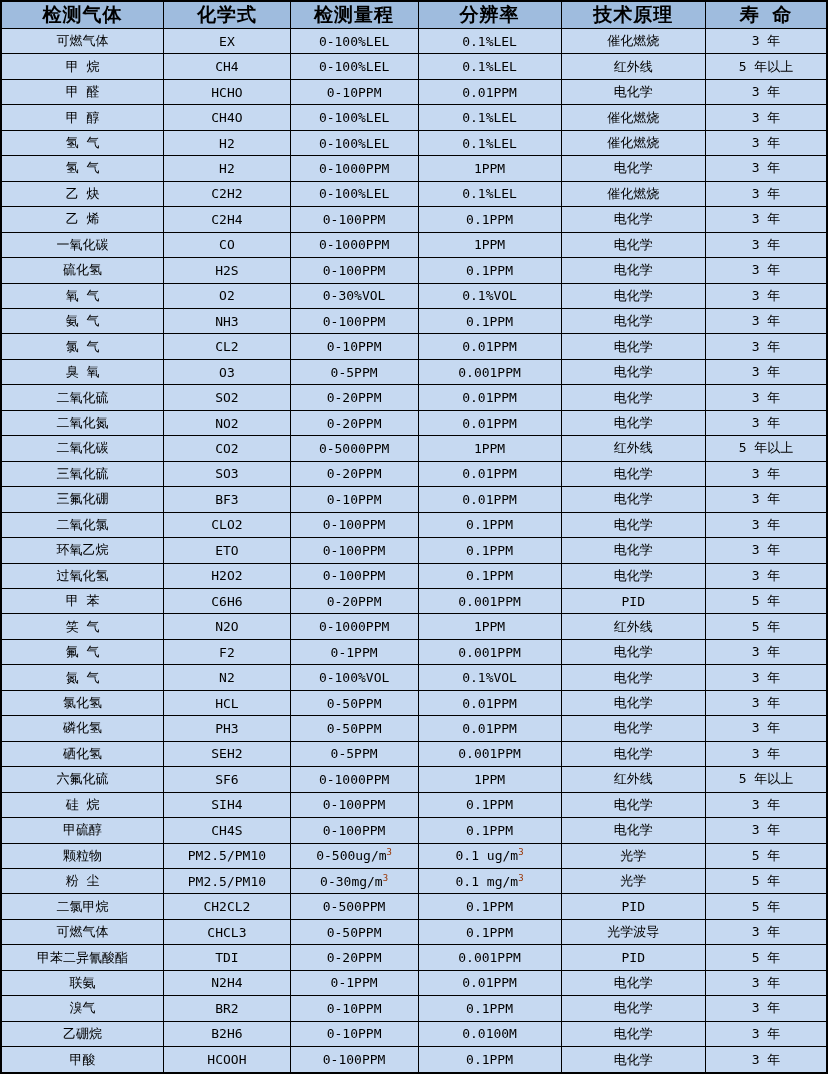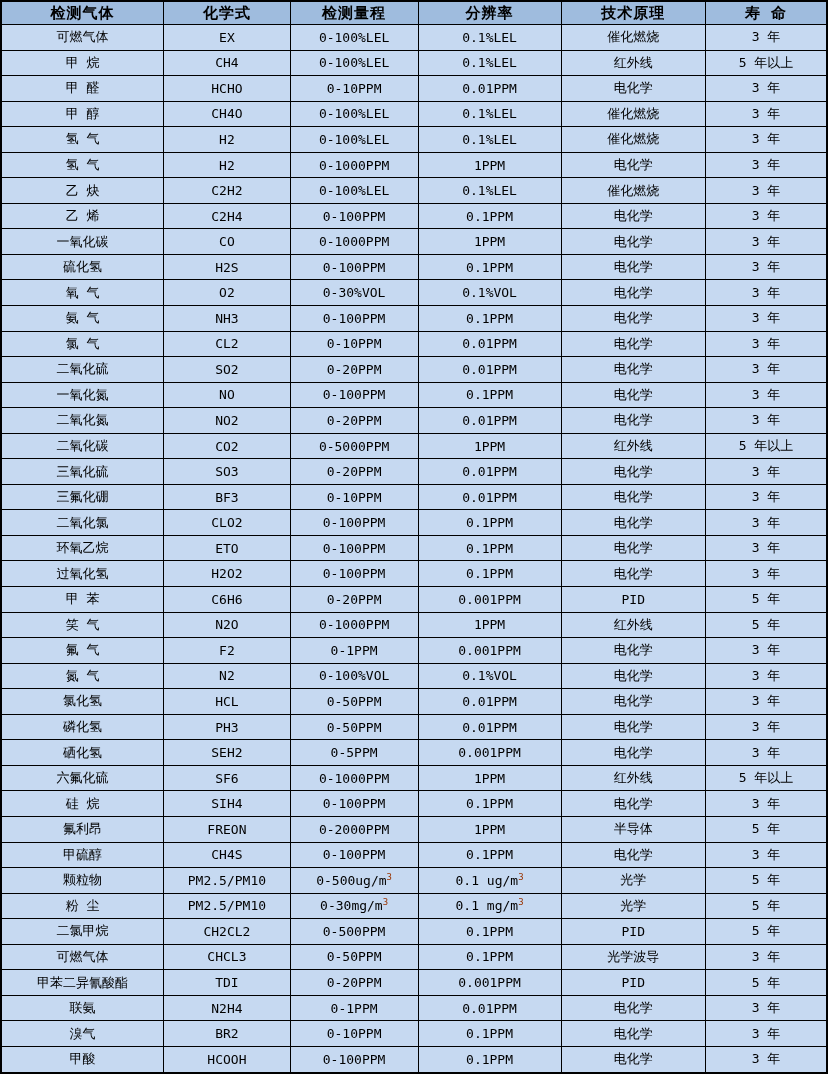--- a/index.html
+++ b/index.html
@@ -25,21 +25,21 @@
     border: 1px solid #000000;
     text-align: center;
     vertical-align: middle;
     padding: 0 2px;
     white-space: nowrap;
     overflow: hidden;
     color: #000000;
   }
   table.gas-table thead th {
     background: #9FBCDE;
-    font-size: 15px;
+    font-size: 19px;
     font-weight: bold;
     height: 22px;
     letter-spacing: 1px;
   }
   table.gas-table tbody td {
     background: #C6D9F1;
     font-size: 13px;
     height: 21px;
   }
   td sup.sup3 {
@@ -169,32 +169,32 @@
       </tr>
       <tr>
         <td>氯 气</td>
         <td>CL2</td>
         <td>0-10PPM</td>
         <td>0.01PPM</td>
         <td>电化学</td>
         <td>3 年</td>
       </tr>
       <tr>
+        <td>臭 氧</td>
+        <td>O3</td>
+        <td>0-5PPM</td>
+        <td>0.001PPM</td>
+        <td>电化学</td>
+        <td>3 年</td>
+      </tr>
+      <tr>
         <td>二氧化硫</td>
         <td>SO2</td>
         <td>0-20PPM</td>
         <td>0.01PPM</td>
-        <td>电化学</td>
-        <td>3 年</td>
-      </tr>
-      <tr>
-        <td>一氧化氮</td>
-        <td>NO</td>
-        <td>0-100PPM</td>
-        <td>0.1PPM</td>
         <td>电化学</td>
         <td>3 年</td>
       </tr>
       <tr>
         <td>二氧化氮</td>
         <td>NO2</td>
         <td>0-20PPM</td>
         <td>0.01PPM</td>
         <td>电化学</td>
         <td>3 年</td>
@@ -313,28 +313,20 @@
       </tr>
       <tr>
         <td>硅 烷</td>
         <td>SIH4</td>
         <td>0-100PPM</td>
         <td>0.1PPM</td>
         <td>电化学</td>
         <td>3 年</td>
       </tr>
       <tr>
-        <td>氟利昂</td>
-        <td>FREON</td>
-        <td>0-2000PPM</td>
-        <td>1PPM</td>
-        <td>半导体</td>
-        <td>5 年</td>
-      </tr>
-      <tr>
         <td>甲硫醇</td>
         <td>CH4S</td>
         <td>0-100PPM</td>
         <td>0.1PPM</td>
         <td>电化学</td>
         <td>3 年</td>
       </tr>
       <tr>
         <td>颗粒物</td>
         <td>PM2.5/PM10</td>
@@ -385,20 +377,28 @@
       </tr>
       <tr>
         <td>溴气</td>
         <td>BR2</td>
         <td>0-10PPM</td>
         <td>0.1PPM</td>
         <td>电化学</td>
         <td>3 年</td>
       </tr>
       <tr>
+        <td>乙硼烷</td>
+        <td>B2H6</td>
+        <td>0-10PPM</td>
+        <td>0.0100M</td>
+        <td>电化学</td>
+        <td>3 年</td>
+      </tr>
+      <tr>
         <td>甲酸</td>
         <td>HCOOH</td>
         <td>0-100PPM</td>
         <td>0.1PPM</td>
         <td>电化学</td>
         <td>3 年</td>
       </tr>
     </tbody>
 </table>
 

